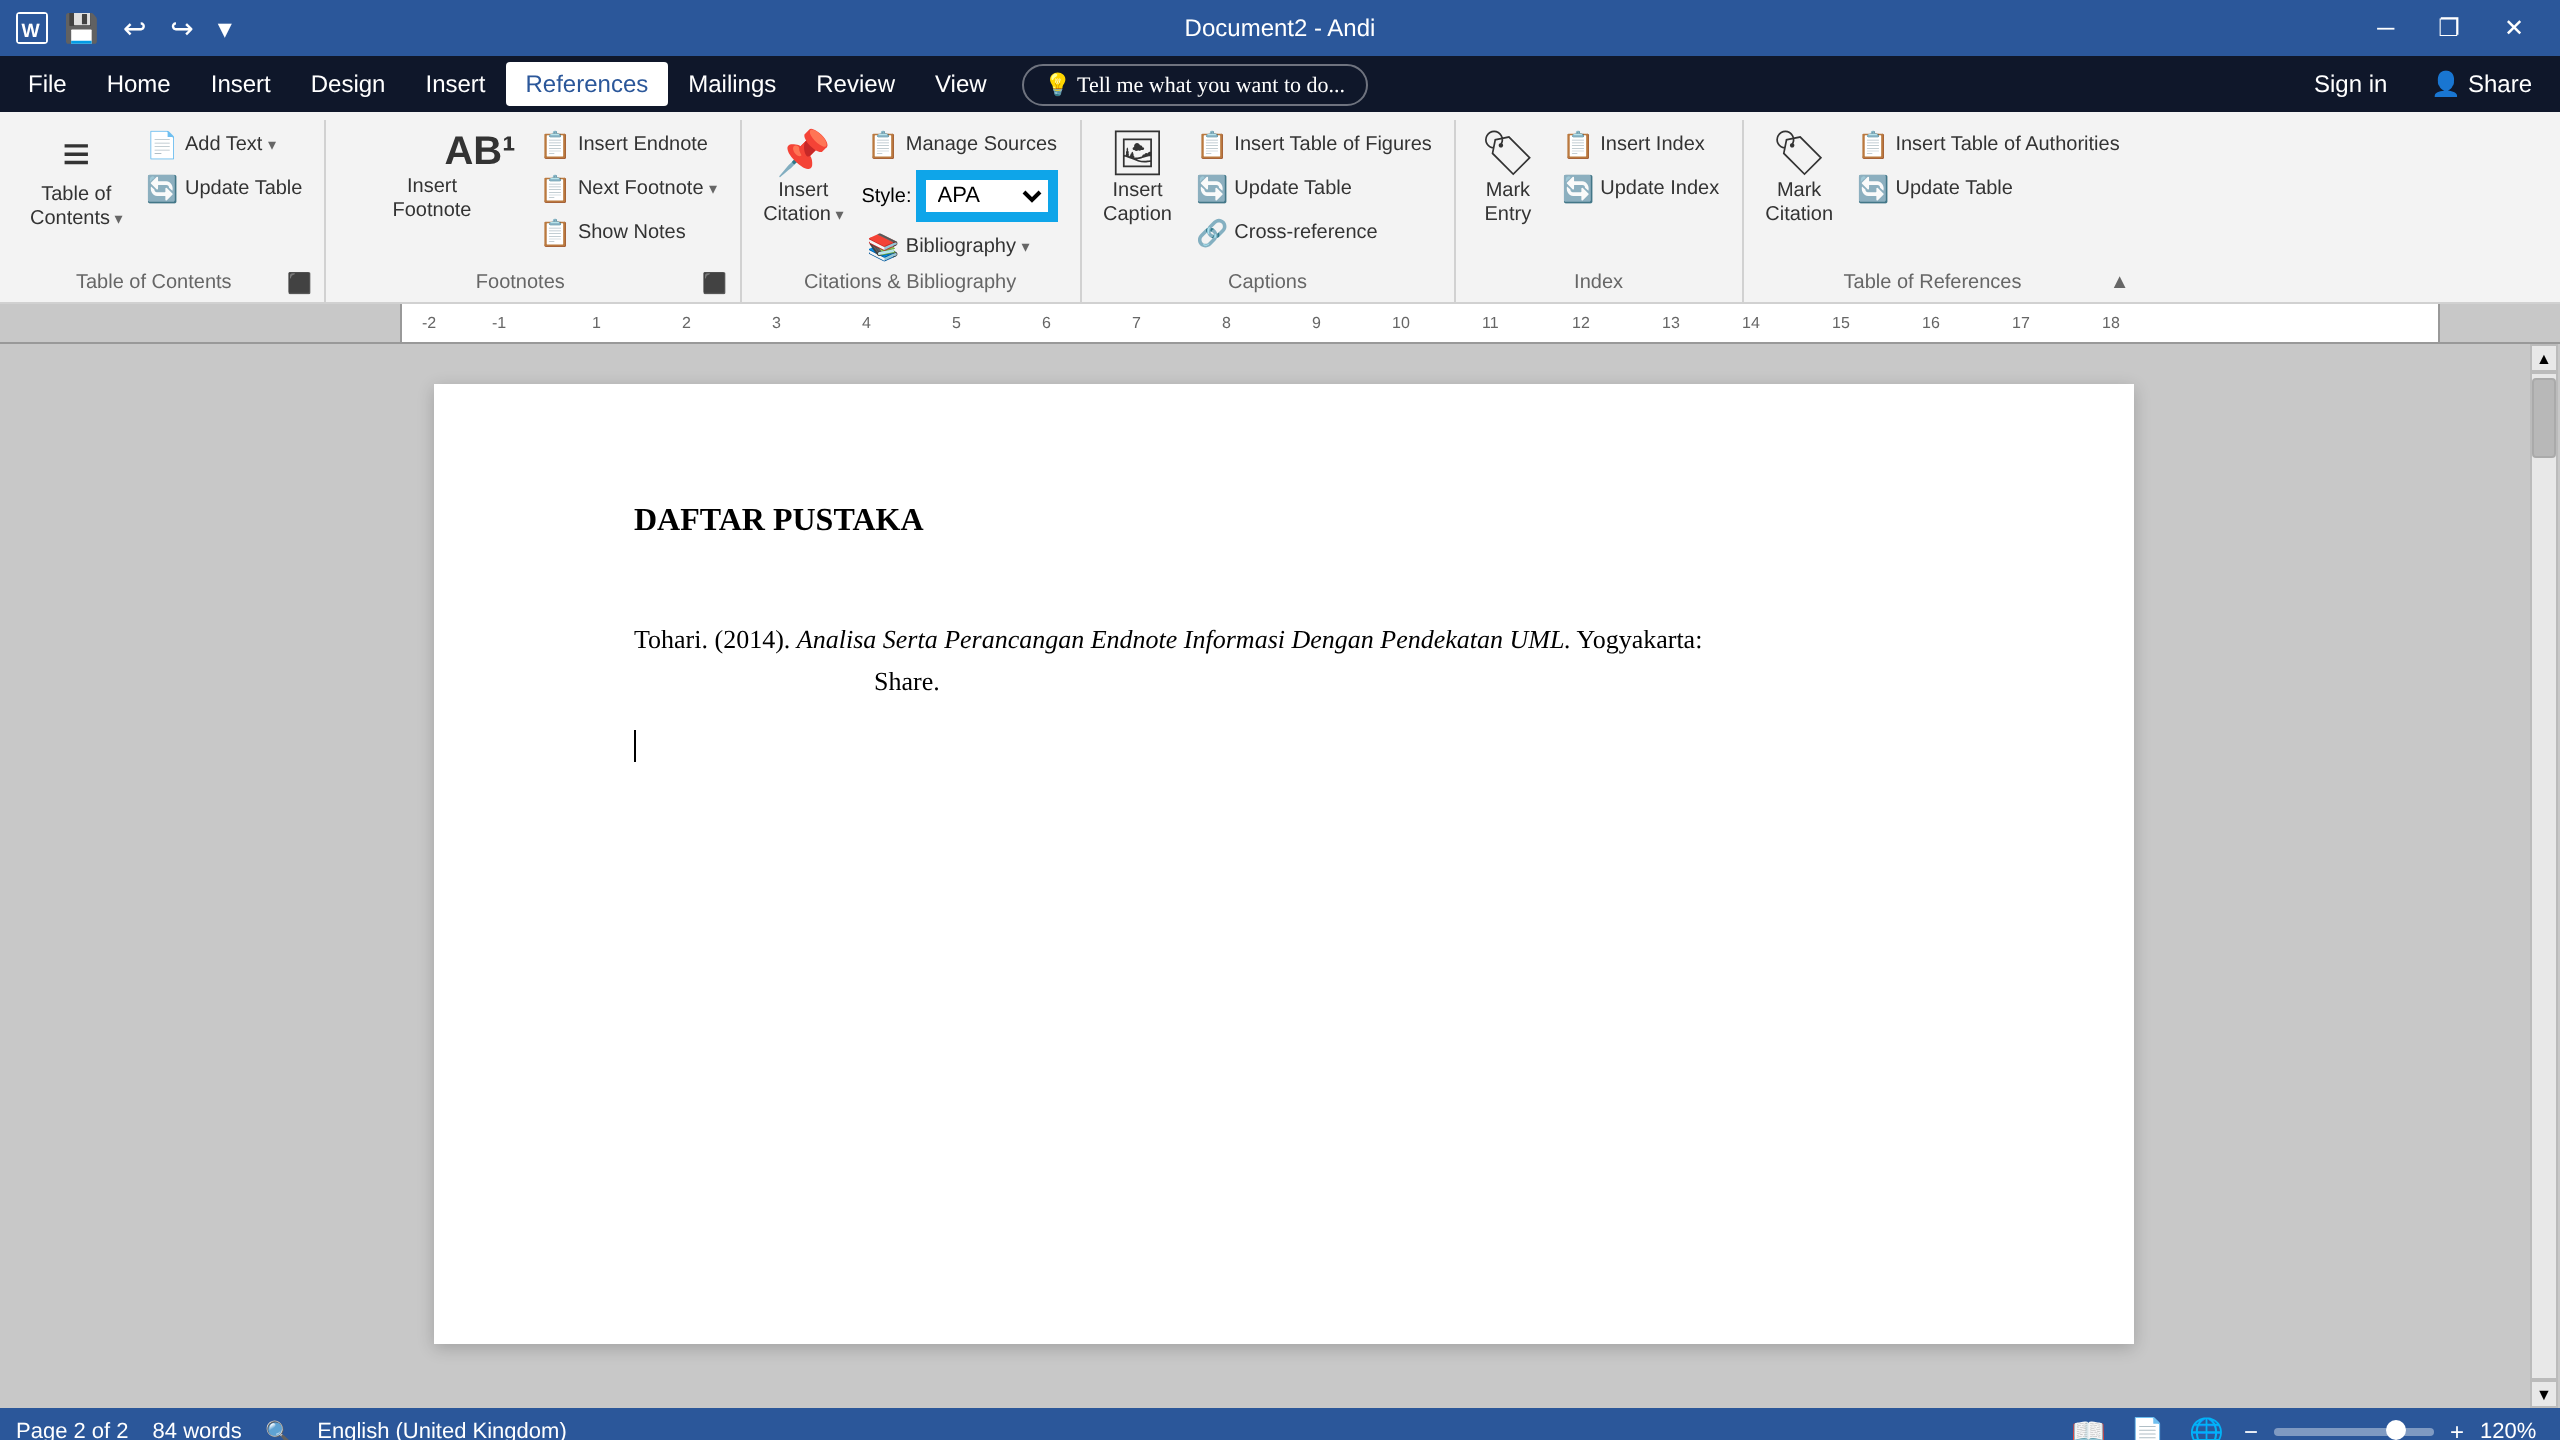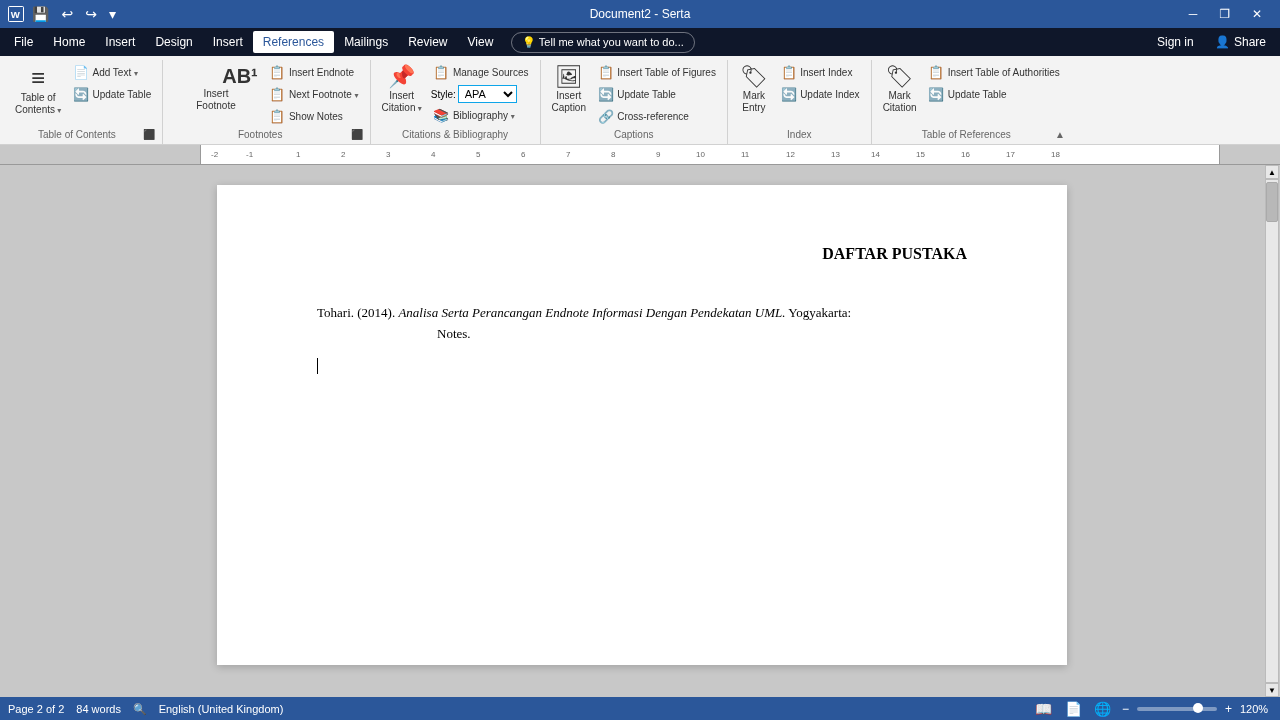--- a/index.html
+++ b/index.html
@@ -33,21 +33,21 @@
       gap: 0;
     }
     .menu-item {
       color: white;
       font-size: 12px;
       padding: 4px 10px;
       cursor: pointer;
       border-radius: 2px;
     }
     .menu-item.active { background: white; color: #2b579a; }
-    .menu-item.tell { color: white; font-size: 11px; margin-left: 8px; border: 1px solid rgba(255,255,255,0.4); border-radius: 12px; padding: 3px 10px; }
+    .menu-item.tell { color: white; font-size: 11px; margin-left: 8px; border: 1px solid rgba(255,255,255,0.4); border-radius: 12px; padding: 3px 10px; font-family: Liberation Serif, serif; }
     .menu-item.signin { margin-left: auto; }
     .menu-item.share { margin-left: 2px; }
 
     
     .ribbon {
       background: #f3f3f3;
       border-bottom: 1px solid #d1d1d1;
       padding: 4px 4px 0 4px;
       display: flex;
       align-items: stretch;
@@ -111,23 +111,23 @@
       white-space: nowrap;
     }
     .ribbon-btn-small .btn-icon-sm { font-size: 13px; }
     .small-group { display: flex; flex-direction: column; gap: 1px; justify-content: center; }
     .dropdown-arrow { font-size: 8px; color: #666; }
 
     
     .style-select {
       font-size: 11px;
       padding: 1px 2px;
-      border: 1px solid #0ea5e9;
+      border: 5px solid #0ea5e9;
       background: white;
-      width: 59px;
+      width: 71px;
     }
 
     
     .group-header {
       display: flex;
       align-items: center;
       justify-content: space-between;
       width: 100%;
     }
 
@@ -191,21 +191,21 @@
     }
     .doc-page {
       background: white;
       width: 850px;
       min-height: 480px;
       box-shadow: 0 2px 8px rgba(0,0,0,0.2);
       padding: 60px 100px 60px 100px;
       position: relative;
     }
     .doc-title {
-      text-align: right;
+      text-align: left;
       font-size: 16px;
       font-weight: bold;
       margin-bottom: 40px;
       font-family: 'Times New Roman', serif;
     }
     .doc-ref {
       font-family: 'Times New Roman', serif;
       font-size: 13px;
       line-height: 1.6;
       padding-left: 60px;
@@ -277,21 +277,21 @@
       <svg viewBox="0 0 16 16" fill="white">
           <rect width="16" height="16" fill="#2b579a"></rect>
           <text x="2" y="13" font-size="11" font-weight="bold" fill="white">W</text>
         </svg>
     </div>
     <button class="qat-btn">💾</button>
     <button class="qat-btn">↩</button>
     <button class="qat-btn">↪</button>
     <button class="qat-btn">▾</button>
   </div>
-  <span class="title-bar-center">Document2 - Serta</span>
+  <span class="title-bar-center">Document2 - Andi</span>
   <div class="title-bar-right">
     <button class="win-btn">─</button>
     <button class="win-btn">❐</button>
     <button class="win-btn close">✕</button>
   </div>
 </div>
 
 <div class="menu-bar">
   <span class="menu-item">File</span>
   <span class="menu-item">Home</span>
@@ -501,21 +501,21 @@
 
   <div class="doc-area">
 
     <div style="width:850px; height:12px; background:#c8c8c8;"></div>
 
     <div class="doc-page">
       <h1 class="doc-title">DAFTAR PUSTAKA</h1>
 
       <p class="doc-ref">
         <span>Tohari. (2014). </span><span class="doc-ref-italic">Analisa Serta Perancangan Endnote Informasi Dengan Pendekatan UML.</span><span> Yogyakarta:</span>
-        <br><span style="padding-left:60px;">Notes.</span>
+        <br><span style="padding-left:60px;">Share.</span>
       </p>
 
       <p class="doc-ref">
         <span class="cursor-line"></span>
       </p>
     </div>
   </div>
 
   <div class="right-scroll">
     <button class="scroll-btn">▲</button>

